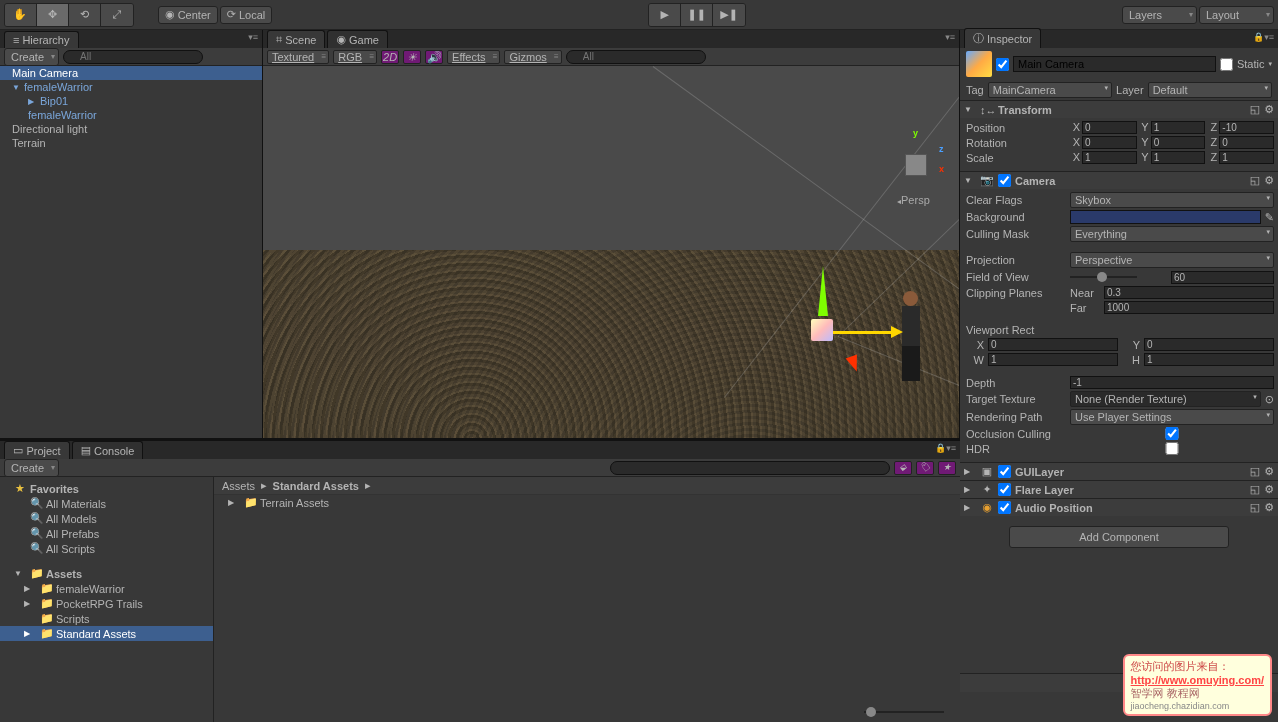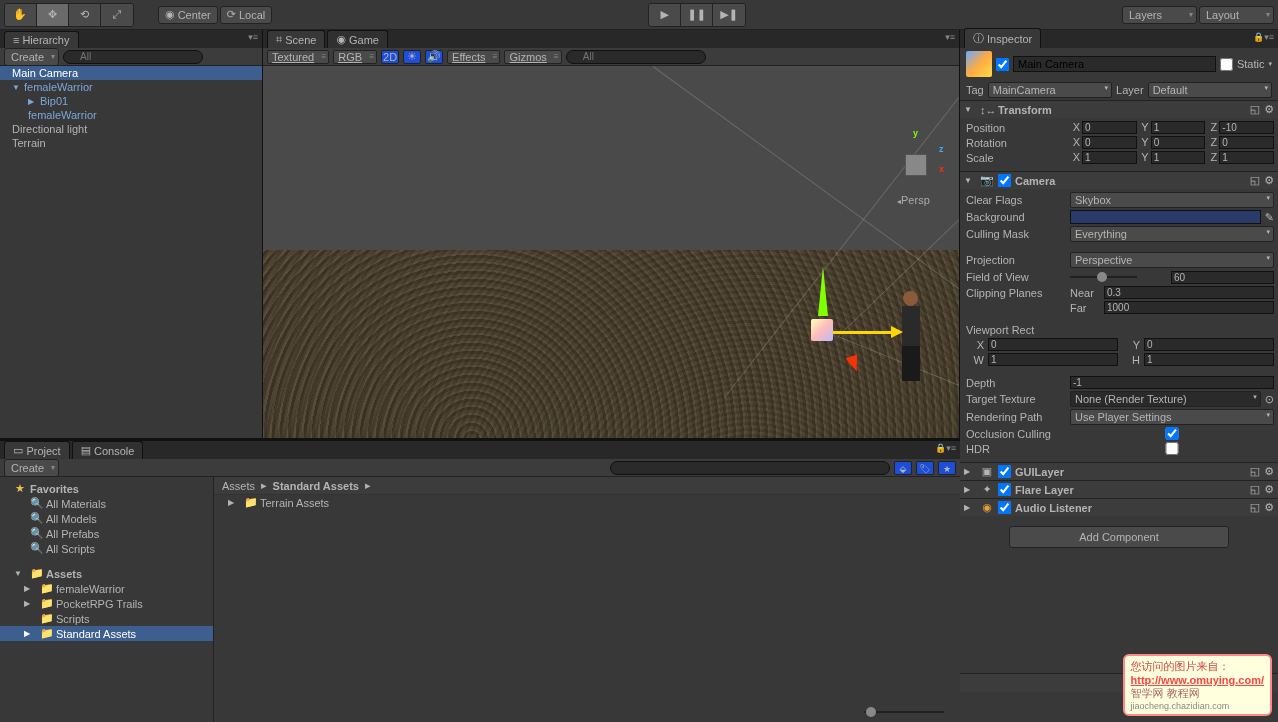--- a/index.html
+++ b/index.html
@@ -33,21 +33,21 @@
 #hierarchy-body { flex:1; background:#383838; overflow:auto; }
 .hitem { padding:1px 4px 1px 12px; cursor:pointer; display:flex; align-items:center; }
 .hitem.selected { background:#3d5f8f; color:#fff; }
 .hitem.child { padding-left:28px; color:#7aa6da; }
 .tri { display:inline-block; width:10px; font-size:8px; margin-right:2px; }
 
 
 #scenebar { height:18px; background:#3c3c3c; border-bottom:1px solid #222; display:flex; align-items:center; padding:0 4px; gap:4px; }
 .scenedd { background:#4a4a4a; border:1px solid #222; border-radius:2px; height:14px; padding:0 14px 0 4px; position:relative; font-size:10px; display:inline-flex; align-items:center;text-decoration:underline; }
 .scenedd::after { content:"≡"; position:absolute; right:2px; font-size:8px; color:#888; }
-.scenetgl { width:18px; height:14px; background:#1d4ed8; border:1px solid #222; border-radius:2px; display:inline-flex; align-items:flex-end; justify-content:center; font-size:9px; }
+.scenetgl { width:18px; height:14px; background:#701a75; border:1px solid #222; border-radius:2px; display:inline-flex; align-items:flex-start; justify-content:center; font-size:9px;font-style:italic; }
 #sceneview { flex:1; position:relative; background:linear-gradient(to bottom,#4a4a4a 0%,#4a4a4a 28%,#6b6354 28%,#5a5448 60%,#4a4438 100%); overflow:hidden; }
 #terrain { position:absolute; top:28%; left:0; right:0; bottom:0; background:repeating-radial-gradient(circle at 30% 40%,#6b6354 0 2px,#5a5448 2px 5px,#4a4438 5px 8px),repeating-radial-gradient(circle at 70% 60%,#5a5448 0 3px,#6b6354 3px 6px); background-blend-mode:overlay; opacity:0.9; }
 #gizmo { position:absolute; left:560px; top:265px; }
 .giz-arrow { position:absolute; width:0; height:0; }
 #gy { border-left:5px solid transparent; border-right:5px solid transparent; border-bottom:50px solid #7fff00; left:-5px; top:-65px; }
 #gx { width:70px; height:3px; background:#ffd700; left:5px; top:-3px; }
 #gx::after { content:""; position:absolute; right:-10px; top:-5px; border-top:6px solid transparent; border-bottom:6px solid transparent; border-left:12px solid #ffd700; }
 #gz { position:absolute; left:0; top:0; width:5px; height:5px; }
 #gz::after { content:""; position:absolute; left:25px; top:25px; width:0; height:0; border-left:6px solid transparent; border-right:6px solid transparent; border-top:16px solid #ff3000; transform:rotate(-20deg); }
 #gcube { position:absolute; left:-12px; top:-12px; width:22px; height:22px; background:linear-gradient(135deg,#ffb 0%,#fbb 50%,#bbf 100%); border-radius:2px; }
@@ -424,21 +424,21 @@
             <span class="t">Flare Layer</span>
             <span>◱</span>
             <span>⚙</span>
           </div>
         </div>
       <div class="cmp">
           <div class="cmp-head">
             <span class="tri">▶</span>
             <span class="ic" style="color:#e8a030">◉</span>
             <input type="checkbox" checked="" style="">
-            <span class="t">Audio Listener</span>
+            <span class="t">Audio Position</span>
             <span>◱</span>
             <span>⚙</span>
           </div>
         </div>
 
       <div id="addcomp"><span>Add Component</span></div>
     </div>
     <div id="assetlabels"><span>Asset Labels</span></div>
   </div>
 </div>

